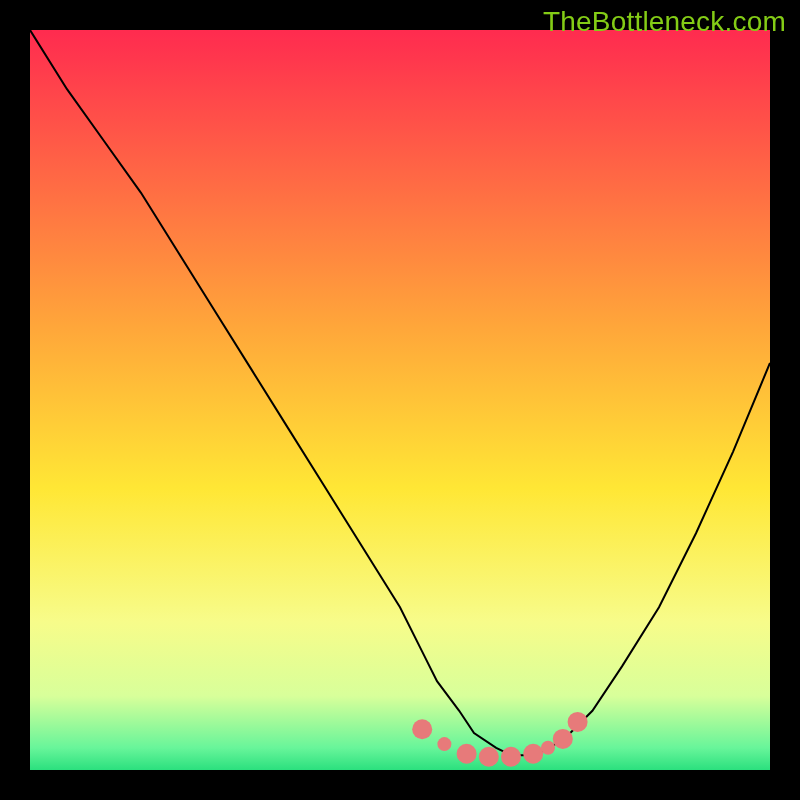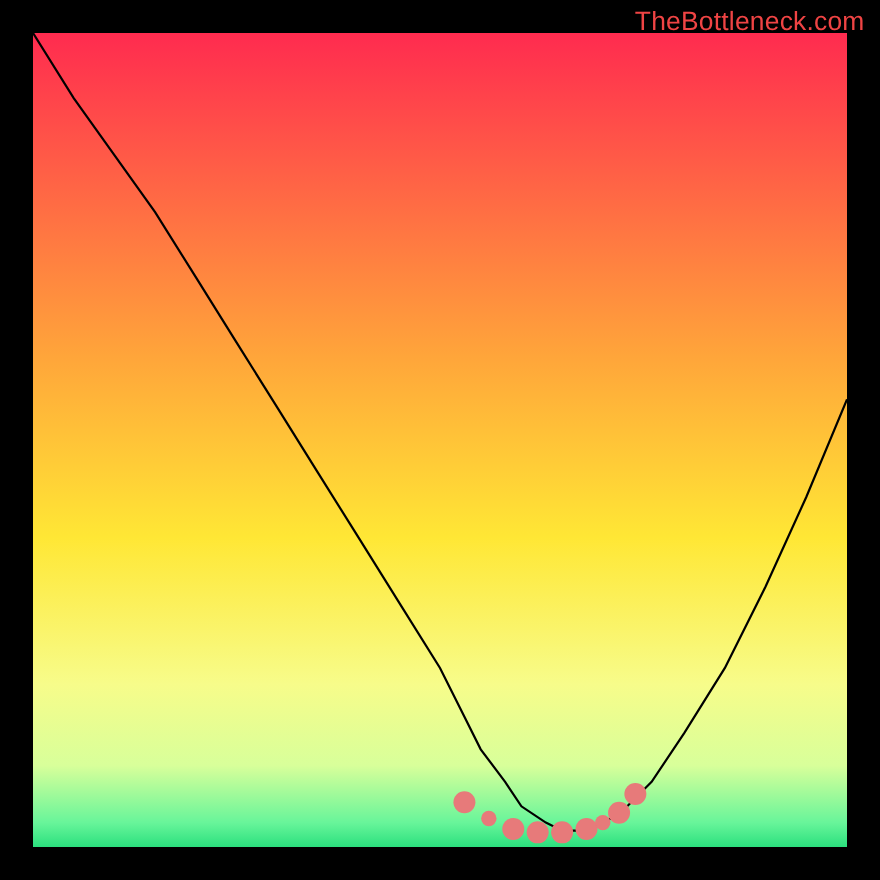--- a/index.html
+++ b/index.html
@@ -13,23 +13,23 @@
   .plot-area {
     position: absolute;
     left: 30px; top: 30px;
     width: 740px; height: 740px;
     overflow: hidden;
   }
   .watermark {
     position: absolute;
     top: 6px; right: 14px;
     font-family: Arial, Helvetica, sans-serif;
-    font-size: 24px;
+    font-size: 28px;
     font-weight: 500;
-    color: #ef4444;
+    color: #84cc16;
     letter-spacing: 0.2px;
     user-select: none;
   }
   svg { display: block; }
 </style>
 </head>
 <body>
 
 <div class="frame">
   <div class="plot-area">

